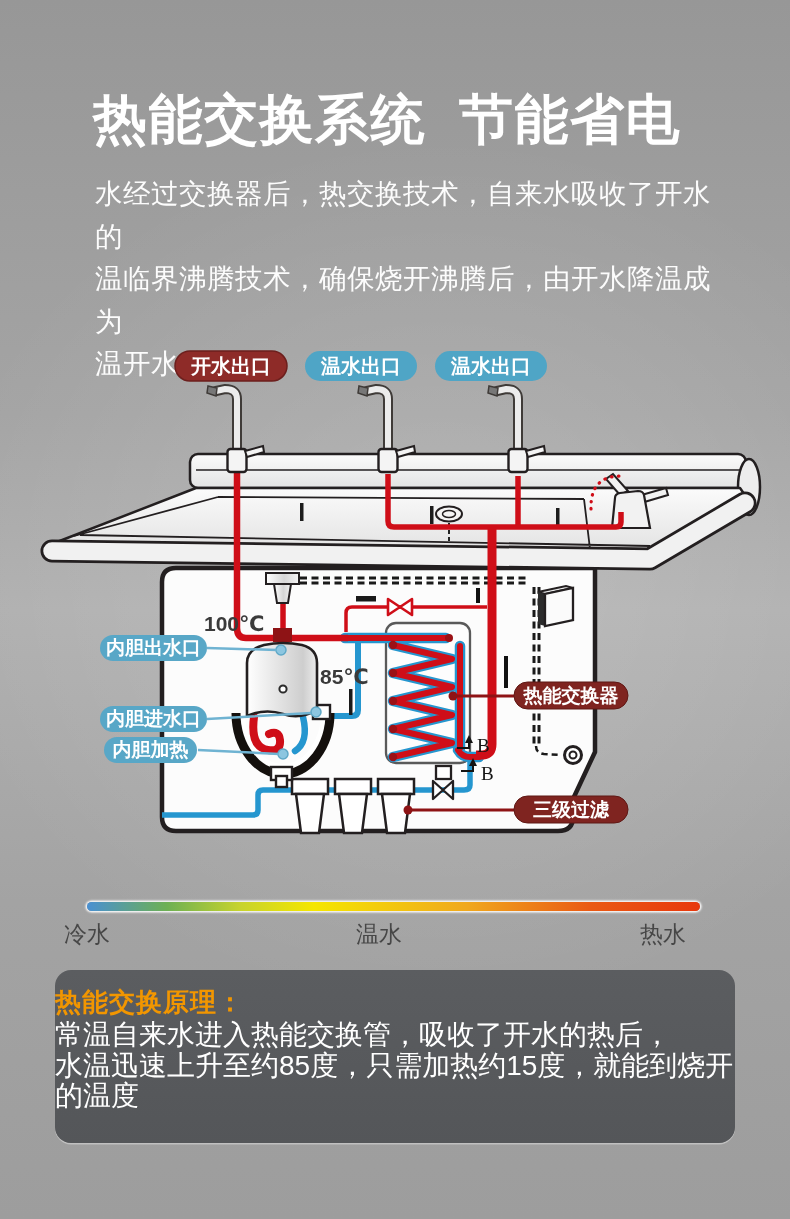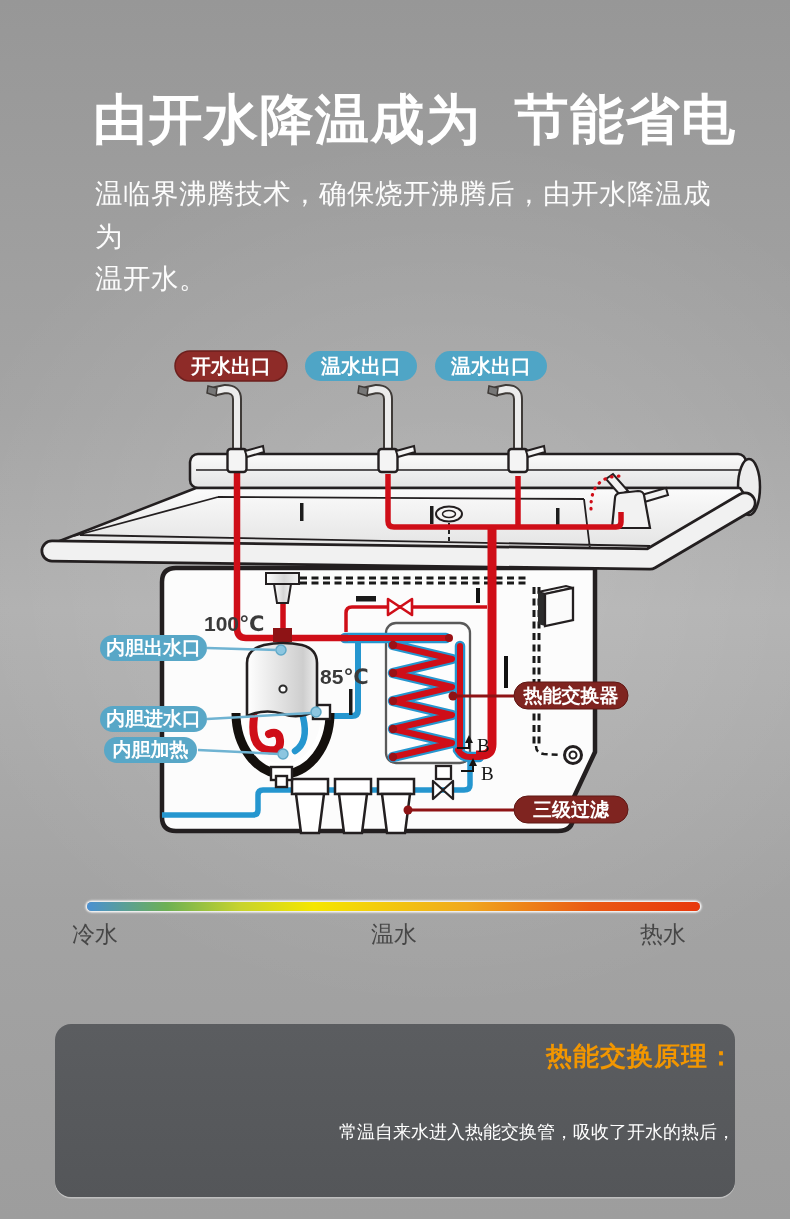--- a/index.html
+++ b/index.html
@@ -10,40 +10,41 @@
       linear-gradient(180deg,#979797 0%,#a4a4a4 34%,#b0b0b0 50%,#a3a3a3 74%,#9d9d9d 100%);}
   .abs{position:absolute;}
   .page-title{left:93px;top:84px;width:650px;font-size:54px;font-weight:800;
     color:#ffffff;letter-spacing:1.5px;white-space:pre;}
   .intro{left:95px;top:173px;width:620px;color:#fcfcfc;font-size:27.5px;
     line-height:42.5px;letter-spacing:.5px;}
   .scale-bar{left:87px;top:902px;width:613px;height:9px;border-radius:5px;
     box-shadow:0 0 2px 1.6px rgba(255,255,255,.95);
     background:linear-gradient(90deg,#4a90d2 0%,#6db054 13%,#c7d32d 25%,#f5e600 37%,#f0a81e 62%,#ea5a14 82%,#e8380d 100%);}
   .scale-label{top:919px;font-size:23px;color:#474747;}
-  .principle{left:55px;top:1024px;width:680px;height:173px;border-radius:16px;
+  .principle{left:55px;top:970px;width:680px;height:173px;border-radius:16px;
     background:linear-gradient(180deg,#5b5d60 0%,#545659 100%);
-    box-shadow:0 1.5px 0 rgba(255,255,255,.35);text-align:right;}
+    box-shadow:0 1.5px 0 rgba(255,255,255,.35);text-align:left;}
   .principle-title{margin-top:15px;font-size:26px;font-weight:bold;color:#f29600;letter-spacing:1px;}
-  .principle-line{color:#ffffff;font-size:18px;line-height:30.5px;margin-top:43px;}
+  .principle-line{color:#ffffff;font-size:28px;line-height:30.5px;}
   .principle-line:first-of-type{margin-top:7px;}
   svg text{font-family:"Liberation Sans","DejaVu Sans",sans-serif;}
   .pill-text{font-size:19px;font-weight:bold;fill:#ffffff;text-anchor:middle;}
   .outlet-text{font-size:20px;font-weight:bold;fill:#ffffff;text-anchor:middle;}
   .temp-text{font-size:21px;font-weight:bold;fill:#3a3a3a;}
   .b-text{font-family:"Liberation Serif","DejaVu Serif",serif;font-size:19px;fill:#141414;}
 </style>
 </head>
 <body>
 
 <div class="page">
 
-  <div class="abs page-title">由开水降温成为  节能省电</div>
+  <div class="abs page-title">热能交换系统  节能省电</div>
 
   <div class="abs intro">
+    <div>水经过交换器后，热交换技术，自来水吸收了开水的</div>
     <div>温临界沸腾技术，确保烧开沸腾后，由开水降温成为</div>
     <div>温开水。</div>
   </div>
 
   <svg class="abs" style="left:0;top:340px" width="790" height="560" viewBox="0 340 790 560">
     <defs>
       <linearGradient id="silver" x1="0" y1="0" x2="1" y2="0">
         <stop offset="0" stop-color="#ffffff"></stop>
           <stop offset=".55" stop-color="#d6d6d6"></stop>
           <stop offset="1" stop-color="#f2f2f2"></stop>
@@ -247,22 +248,23 @@
       <text class="b-text" x="477" y="752">B</text>
     </g>
     <g>
       <path d="M461,771 H473 V765" fill="none" stroke="#141414" stroke-width="2"></path>
       <polygon points="469,766 477,766 473,758" fill="#141414"></polygon>
       <text class="b-text" x="481" y="780">B</text>
     </g>
   </svg>
 
   <div class="abs scale-bar"></div>
-  <span class="abs scale-label" style="left:72px">冷水</span>
-  <span class="abs scale-label" style="left:371px">温水</span>
+  <span class="abs scale-label" style="left:64px">冷水</span>
+  <span class="abs scale-label" style="left:356px">温水</span>
   <span class="abs scale-label" style="left:640px">热水</span>
 
   <div class="abs principle">
     <div class="principle-title">热能交换原理：</div>
     <div class="principle-line">常温自来水进入热能交换管，吸收了开水的热后，</div>
+    <div class="principle-line">水温迅速上升至约85度，只需加热约15度，就能到烧开的温度</div>
   </div>
 
 </div>
 
 </body></html>

